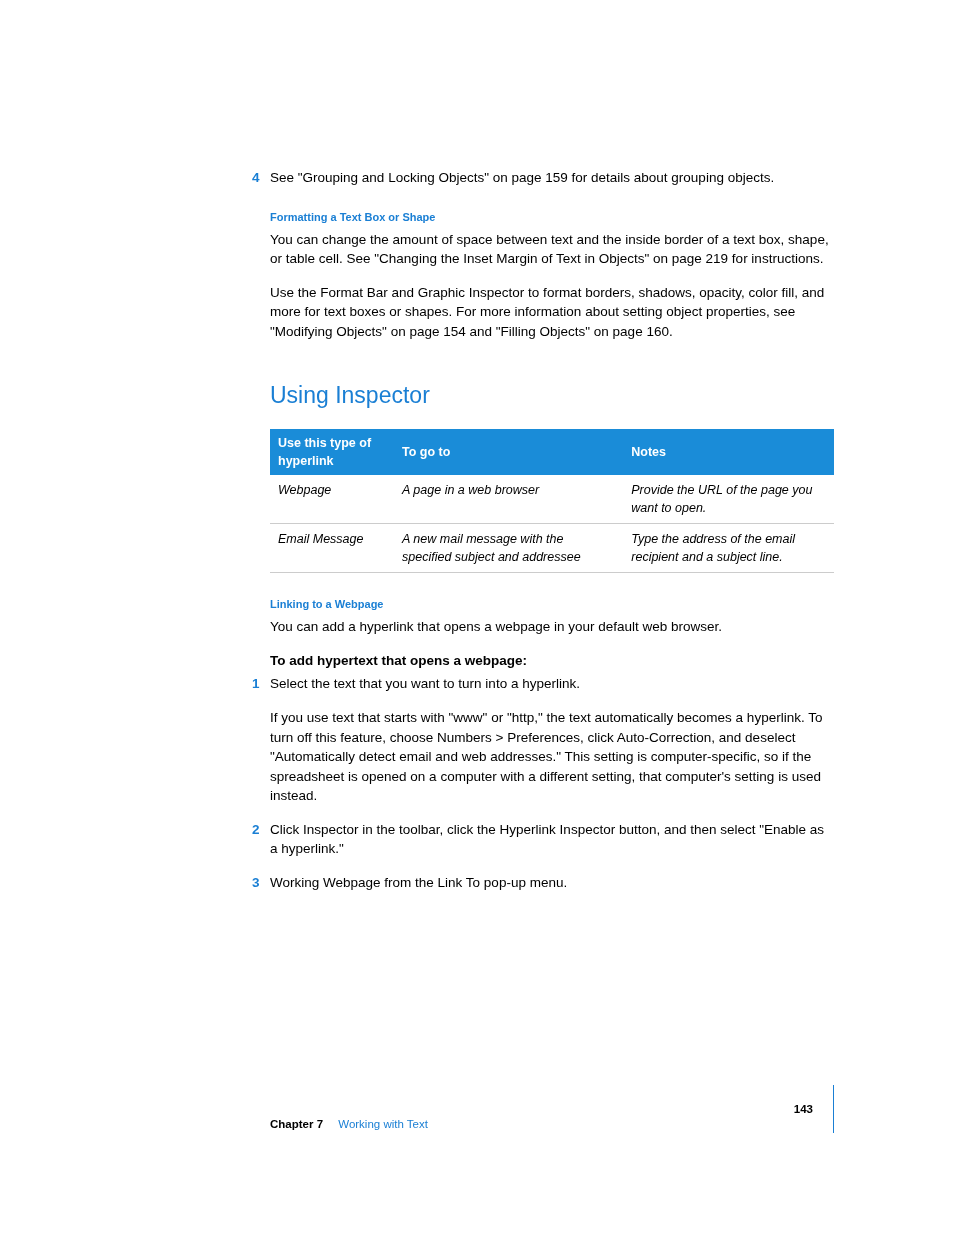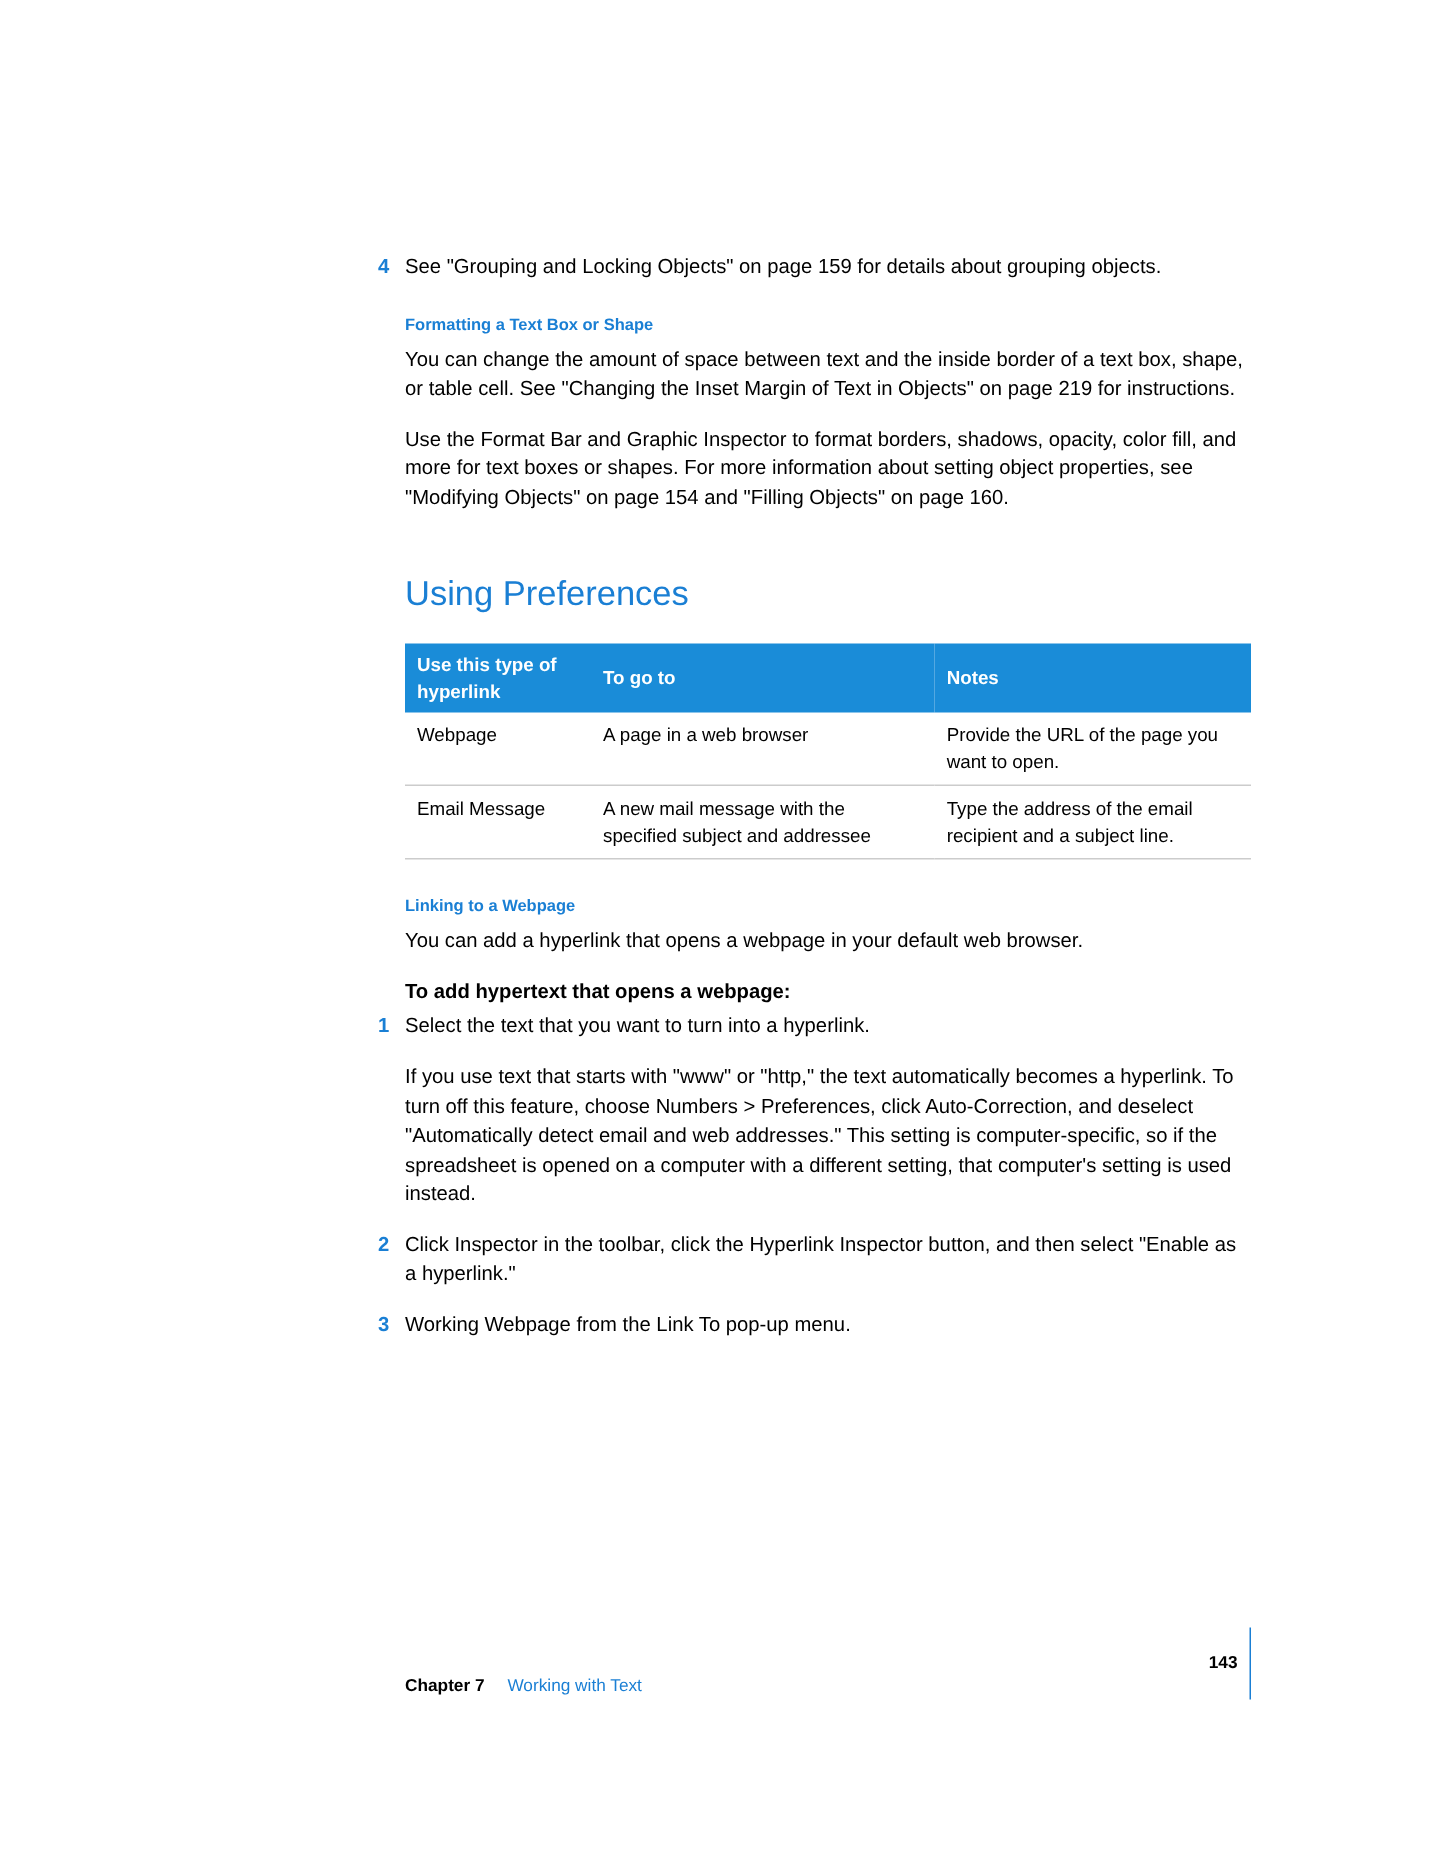--- a/index.html
+++ b/index.html
@@ -59,37 +59,38 @@
     background: #1a8cd8;
     color: #fff;
     text-align: left;
     font-weight: 600;
     padding: 5px 8px;
   }
   table.hltable tbody td {
     padding: 6px 8px;
     vertical-align: top;
     border-bottom: 1px solid #ccc;
+    font-style: italic;
   }
   .footer {
     position: absolute;
     bottom: 102px;
     left: 270px;
     right: 120px;
     font-size: 11.5px;
     display: flex;
     justify-content: space-between;
     align-items: flex-end;
   }
   .footer .chap-label { font-weight: 700; }
   .footer .chap-title { color: #1a7fd4; margin-left: 12px; }
   .footer-right {
     display: flex;
     align-items: center;
-    gap: 8px;
+    gap: 20px;
   }
   .footer-rule {
     width: 1px;
     height: 48px;
     background: #1a7fd4;
     display: inline-block;
   }
   .footer .pnum { font-weight: 700; }
 </style>
 </head>
@@ -101,21 +102,21 @@
     <div class="num-item">
       <span class="step-num">4</span>
       <p class="para">See "Grouping and Locking Objects" on page 159 for details about grouping objects.</p>
     </div>
   </div>
 
   <h3 class="blue-sub">Formatting a Text Box or Shape</h3>
   <p class="para">You can change the amount of space between text and the inside border of a text box, shape, or table cell. See "Changing the Inset Margin of Text in Objects" on page 219 for instructions.</p>
   <p class="para">Use the Format Bar and Graphic Inspector to format borders, shadows, opacity, color fill, and more for text boxes or shapes. For more information about setting object properties, see "Modifying Objects" on page 154 and "Filling Objects" on page 160.</p>
 
-  <h2 class="blue-head">Using Preferences</h2>
+  <h2 class="blue-head">Using Inspector</h2>
 
   <table class="hltable">
     <thead>
       <tr>
         <th>Use this type of hyperlink</th>
         <th>To go to</th>
         <th>Notes</th>
       </tr>
     </thead>
     <tbody>

